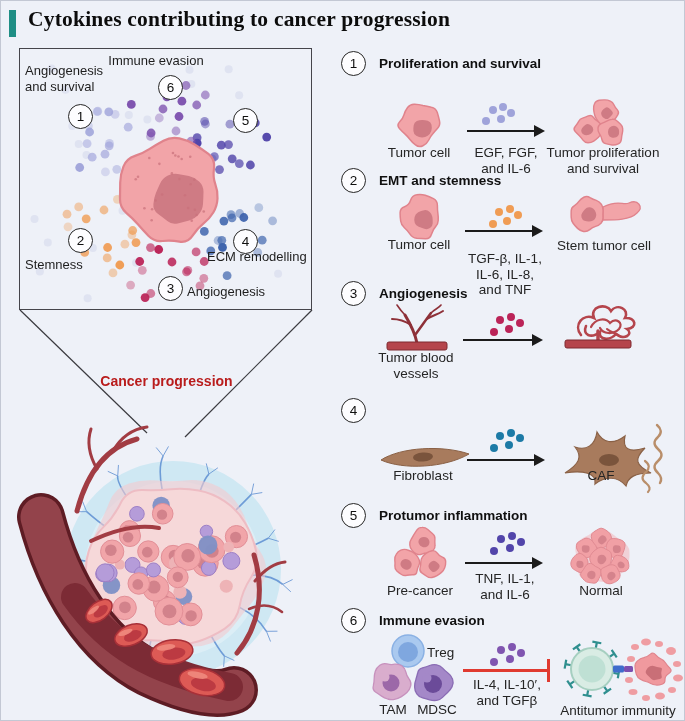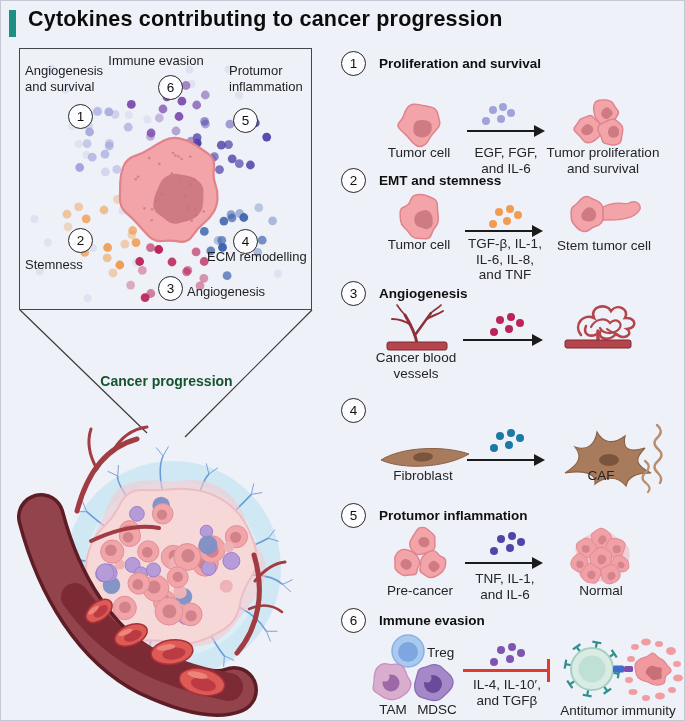--- a/index.html
+++ b/index.html
@@ -1,27 +1,27 @@
 <!DOCTYPE html>
 <html><head>
 <meta charset="utf-8">
 <style>
   html,body{margin:0;padding:0;background:#dfe3ec;}
   .page{position:relative;width:685px;height:721px;background:#eef1f8;overflow:hidden;
         font-family:"Liberation Sans","DejaVu Sans",sans-serif;border:1px solid #c3c8d4;box-sizing:border-box;}
   .accent-bar{position:absolute;left:8px;top:9px;width:7px;height:27px;background:currentColor;}
-  .title{position:absolute;left:27px;top:6px;font-size:21.5px;font-weight:bold;color:#0c0c0c;letter-spacing:.2px;}
+  .title{position:absolute;left:27px;top:6px;font-size:21.5px;font-weight:bold;color:#0c0c0c;letter-spacing:.2px;font-family:Liberation Serif, serif;}
   .obox{position:absolute;left:18px;top:47px;width:293px;height:262px;border:1.6px solid #45454b;box-sizing:border-box;}
   svg{position:absolute;overflow:visible;}
   .ncircle{position:absolute;width:25px;height:25px;border-radius:50%;border:1.6px solid #262626;background:#fdfdff;
            display:flex;align-items:center;justify-content:center;font-size:13.5px;color:#101010;box-sizing:border-box;z-index:5;}
   .callout{position:absolute;font-size:13px;color:#1e1e1e;white-space:pre-line;line-height:1.22;z-index:4;}
   .h{position:absolute;font-size:13.5px;font-weight:bold;color:#101010;z-index:4;}
   .lbl{position:absolute;font-size:13.5px;color:#252525;text-align:center;white-space:pre-line;line-height:1.16;z-index:4;}
-  .zlabel{position:absolute;font-size:14px;font-weight:bold;color:#14532d;text-align:center;z-index:4;}
+  .zlabel{position:absolute;font-size:14px;font-weight:bold;color:#b91c1c;text-align:center;z-index:4;}
   .arrow{position:absolute;height:2.4px;background:#1b1b1b;z-index:3;}
   .arrow::after{content:"";position:absolute;right:-10px;top:-4.9px;width:0;height:0;
                 border-left:11px solid #1b1b1b;border-top:6px solid transparent;border-bottom:6px solid transparent;}
   .inhibit{position:absolute;height:3px;background:currentColor;z-index:3;}
   .inhibit::after{content:"";position:absolute;right:-3px;top:-10px;width:3.4px;height:23px;background:currentColor;}
 </style>
 </head>
 <body>
 
 <div class="page">
@@ -298,22 +298,20 @@
       <ellipse cx="172.68" cy="612.8" rx="11.55" ry="6" fill="#bc3a42" transform="rotate(-8 171 611)"></ellipse>
       <ellipse cx="165.75" cy="605.6" rx="9.450000000000001" ry="3" fill="#f08a7e" opacity="0.9" transform="rotate(-8 171 611)"></ellipse>
       <ellipse cx="201" cy="641" rx="23" ry="13" fill="#dd5a55" stroke="#a83038" stroke-width="1.5" transform="rotate(12 201 641)"></ellipse>
       <ellipse cx="202.84" cy="642.95" rx="12.65" ry="6.5" fill="#bc3a42" transform="rotate(12 201 641)"></ellipse>
       <ellipse cx="195.25" cy="635.15" rx="10.35" ry="3.25" fill="#f08a7e" opacity="0.9" transform="rotate(12 201 641)"></ellipse>
     </svg>
 
   <div class="callout" style="left:95px;top:52px;width:120px;text-align:center">Immune evasion</div>
   <div class="callout" style="left:24px;top:62px;width:100px">Angiogenesis
 and survival</div>
-  <div class="callout" style="left:228px;top:62px;width:82px">Protumor
-inflammation</div>
   <div class="callout" style="left:24px;top:256px">Stemness</div>
   <div class="callout" style="left:206px;top:248px;width:104px">ECM remodelling</div>
   <div class="callout" style="left:186px;top:283px;width:92px">Angiogenesis</div>
 
   <div class="ncircle" style="left:67px;top:103px">1</div>
   <div class="ncircle" style="left:67px;top:227px">2</div>
   <div class="ncircle" style="left:157px;top:275px">3</div>
   <div class="ncircle" style="left:232px;top:228px">4</div>
   <div class="ncircle" style="left:232px;top:107px">5</div>
   <div class="ncircle" style="left:157px;top:74px">6</div>
@@ -360,21 +358,21 @@
     <g fill="currentColor">
         <circle cx="8" cy="20" r="4"></circle>
         <circle cx="14" cy="8" r="4"></circle>
         <circle cx="25" cy="5" r="4"></circle>
         <circle cx="22" cy="17" r="4"></circle>
         <circle cx="33" cy="11" r="4"></circle>
       </g>
   </svg>
   <div class="arrow" style="left:464px;top:229px;width:68px"></div>
   <div class="lbl" style="left:368px;top:236px;width:100px">Tumor cell</div>
-  <div class="lbl" style="left:448px;top:235px;width:112px">TGF-β,  IL-1,
+  <div class="lbl" style="left:448px;top:250px;width:112px">TGF-β,  IL-1,
 IL-6, IL-8,
 and TNF</div>
   <svg width="85" height="50" style="left:558px;top:188px">
     <path d="M44,18 C60,10 64,17 70,14 C79,10 85,18 78,24 C71,31 57,31 44,31 Z" fill="#f2a4a8" stroke="#e0838c" stroke-width="1.3"></path>
     <path fill="#f2a4a8" stroke="#e0838c" stroke-width="1.5" d="M44.1,21.6 Q43.8,25.0 44.0,28.4 Q44.3,31.7 42.0,34.2 Q39.6,36.6 36.6,37.4 Q33.5,38.2 30.7,40.6 Q28.0,43.0 24.5,42.4 Q21.0,41.8 18.6,39.4 Q16.1,36.9 14.1,34.2 Q12.2,31.6 12.2,28.3 Q12.1,25.0 12.2,21.8 Q12.3,18.5 15.2,16.8 Q18.1,15.1 19.9,12.4 Q21.7,9.7 24.8,8.2 Q28.0,6.7 31.0,8.6 Q34.1,10.4 37.3,11.4 Q40.5,12.5 42.4,15.4 Q44.3,18.2 44.1,21.6 Z"></path>
     <path fill="#cf7b84" d="M36.9,23.8 Q37.7,26.0 36.8,28.2 Q36.0,30.4 34.1,31.5 Q32.1,32.6 30.0,32.6 Q27.8,32.7 25.5,31.8 Q23.3,30.9 22.5,28.5 Q21.7,26.0 23.1,24.0 Q24.5,22.0 26.0,20.2 Q27.6,18.5 30.1,18.3 Q32.6,18.0 34.4,19.8 Q36.1,21.5 36.9,23.8 Z"></path>
   </svg>
   <div class="lbl" style="left:540px;top:237px;width:126px">Stem tumor cell</div>
 
   <div class="ncircle" style="left:340px;top:280px">3</div>
@@ -393,21 +391,21 @@
   <svg class="dots" width="40" height="28" style="left: 486px; top: 312px; color: rgb(187, 36, 88);">
     <g fill="currentColor">
         <circle cx="7" cy="19" r="4"></circle>
         <circle cx="13" cy="7" r="4"></circle>
         <circle cx="24" cy="4" r="4"></circle>
         <circle cx="22" cy="16" r="4"></circle>
         <circle cx="33" cy="10" r="4"></circle>
       </g>
   </svg>
   <div class="arrow" style="left:462px;top:338px;width:70px"></div>
-  <div class="lbl" style="left:364px;top:349px;width:102px">Cancer blood
+  <div class="lbl" style="left:364px;top:349px;width:102px">Tumor blood
 vessels</div>
   <svg width="78" height="50" style="left:560px;top:300px">
     <g stroke="#b5454c" fill="none" stroke-linecap="round">
       <path d="M37,40 L37,30" stroke-width="3.5"></path>
       <path d="M20,34 C12,24 22,12 33,17 C28,6 45,1 50,10 C56,2 69,8 64,17 C75,16 77,27 66,28 C73,33 63,40 55,33 C49,40 37,39 39,31 C30,38 21,34 25,25" stroke-width="2.6"></path>
       <path d="M30,26 C34,18 44,16 49,22 C55,16 63,22 58,28 C52,34 42,33 39,27" stroke-width="2.2"></path>
       <path d="M46,28 C50,32 56,32 60,36" stroke-width="2"></path>
     </g>
     <rect x="4" y="39" width="66" height="8" rx="2" fill="#b5454c" stroke="#7e2a31" stroke-width="1"></rect>
   </svg>

